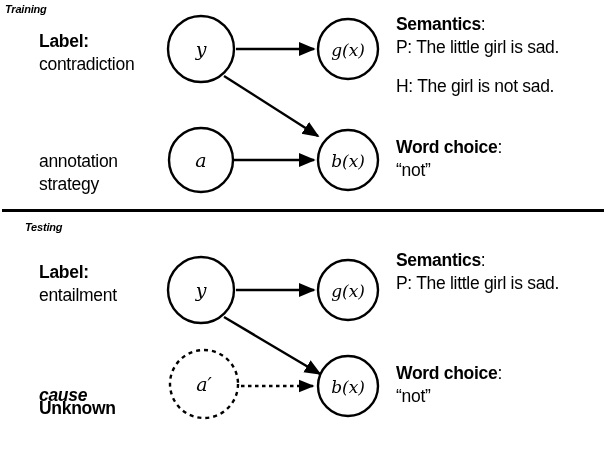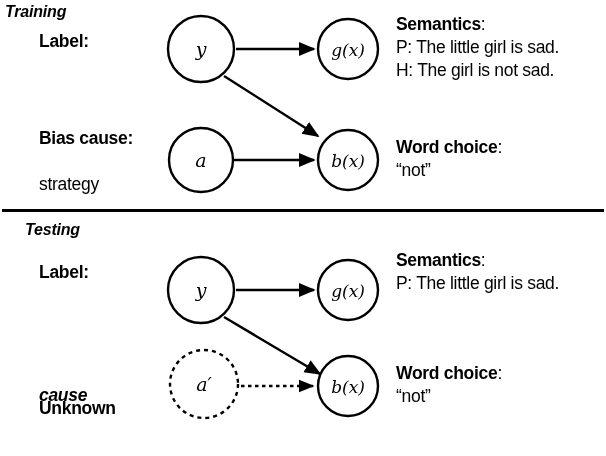--- a/index.html
+++ b/index.html
@@ -26,21 +26,21 @@
     height: 456px;
   }
   .txt {
     position: absolute;
     white-space: nowrap;
     line-height: 1.0;
   }
   .section-title {
     font-style: italic;
     font-weight: bold;
-    font-size: 16px;
+    font-size: 11px;
     letter-spacing: -0.2px;
   }
   .lbl-bold {
     font-weight: bold;
     font-size: 17.5px;
     letter-spacing: -0.3px;
   }
   .lbl-reg {
     font-weight: normal;
     font-size: 17.5px;
@@ -109,38 +109,40 @@
     <circle cx="348" cy="290" r="30" fill="#ffffff" stroke="#000000" stroke-width="2.4"></circle>
     <text class="node-text-sm" x="348" y="297" text-anchor="middle">g(x)</text>
 
     <circle cx="348" cy="386" r="30" fill="#ffffff" stroke="#000000" stroke-width="2.4"></circle>
     <text class="node-text-sm" x="348" y="393" text-anchor="middle">b(x)</text>
   </svg>
 
   <div class="txt section-title" style="left:5px; top:4px;">Training</div>
 
   <div class="txt lbl-bold" style="left:39px; top:33px;">Label:</div>
+  <div class="txt lbl-reg" style="left:39px; top:56px;">contradiction</div>
 
-  <div class="txt lbl-bold" style="left:39px; top:130px;">Bias cause:</div>
+  <div class="txt lbl-reg" style="left:39px; top:153px;">annotation</div>
   <div class="txt lbl-reg" style="left:39px; top:176px;">strategy</div>
 
   <div class="txt" style="left:396px; top:16px;">
     <span class="lbl-bold">Semantics</span><span class="lbl-reg">:</span>
   </div>
   <div class="txt lbl-reg" style="left:396px; top:39px;">P: The little girl is sad.</div>
-  <div class="txt lbl-reg" style="left:396px; top:62px;">H: The girl is not sad.</div>
+  <div class="txt lbl-reg" style="left:396px; top:78px;">H: The girl is not sad.</div>
 
   <div class="txt" style="left:396px; top:139px;">
     <span class="lbl-bold">Word choice</span><span class="lbl-reg">:</span>
   </div>
   <div class="txt lbl-reg" style="left:396px; top:162px;">“not”</div>
 
   <div class="txt section-title" style="left:5px; top:222px;margin-left:20px;">Testing</div>
 
   <div class="txt lbl-bold" style="left:39px; top:264px;">Label:</div>
+  <div class="txt lbl-reg" style="left:39px; top:287px;">entailment</div>
 
   <div class="txt lbl-bold" style="left:39px; top:364px;margin-top:36px;">Unknown</div>
   <div class="txt lbl-bold" style="left:39px; top:387px;font-style:italic;">cause</div>
 
   <div class="txt" style="left:396px; top:252px;">
     <span class="lbl-bold">Semantics</span><span class="lbl-reg">:</span>
   </div>
   <div class="txt lbl-reg" style="left:396px; top:275px;">P: The little girl is sad.</div>
 
   <div class="txt" style="left:396px; top:365px;">

